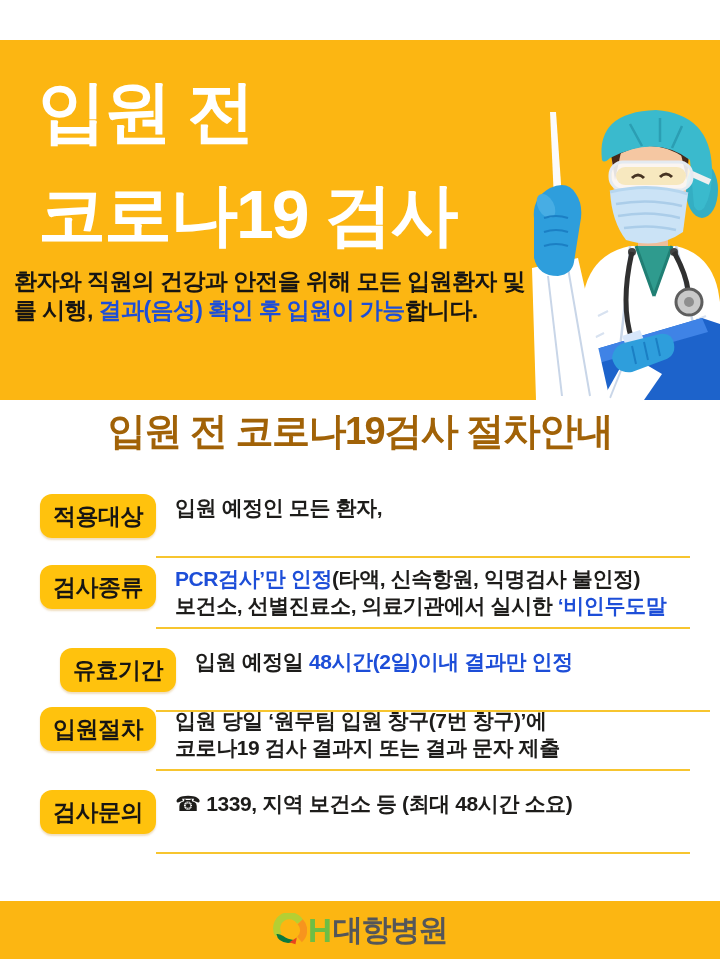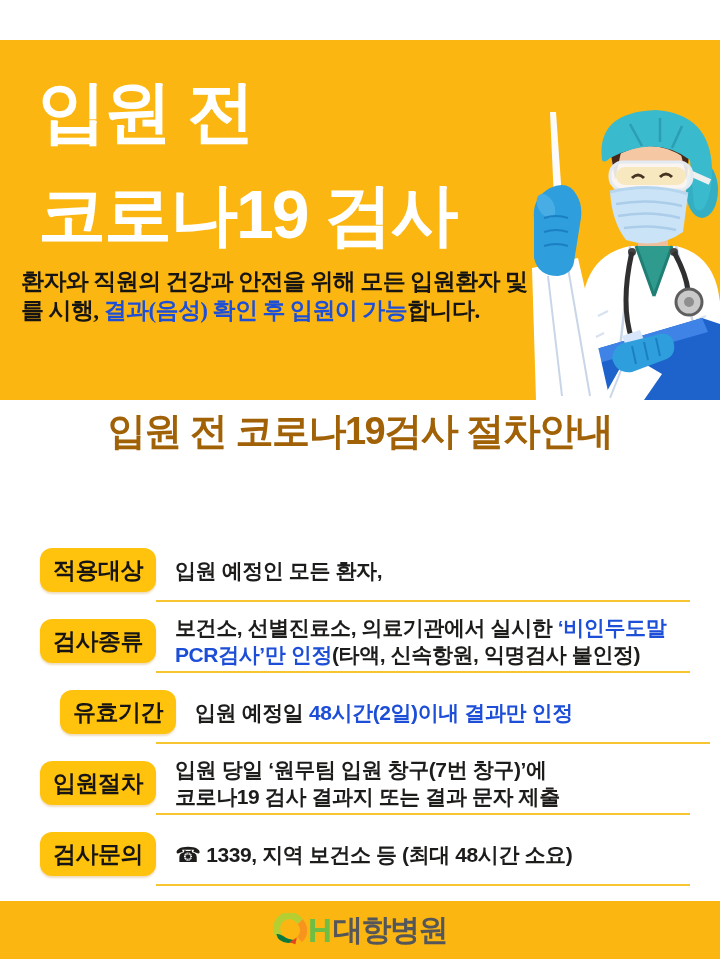--- a/index.html
+++ b/index.html
@@ -9,33 +9,33 @@
     font-family:"Liberation Sans","DejaVu Sans",sans-serif;
   }
   
   .header{position:absolute;left:0;top:0;width:720px;height:360px;background:#FCB612;margin-top:40px;}
   .title{
     position:absolute;left:38px;top:20px;
     font-size:68px;line-height:103px;font-weight:900;color:#ffffff;
     letter-spacing:-2px;white-space:nowrap;
   }
   .desc{
-    position:absolute;left:21px;top:227px;width:530px;
+    position:absolute;left:14px;top:227px;width:530px;
     font-size:23px;line-height:29px;font-weight:700;color:#171513;
-    letter-spacing:-0.6px;white-space:nowrap;font-family:Liberation Serif, serif;
+    letter-spacing:-0.6px;white-space:nowrap;
   }
   .desc .red,.rtext .red{color:#1d4ed8;}
   .illu{position:absolute;right:0;top:66px;width:210px;height:294px;}
   
   .section-title{
     position:absolute;left:0;top:406px;width:720px;text-align:center;
     font-size:38px;font-weight:900;color:#a16207;letter-spacing:-1.5px;
   }
   .rows{position:absolute;left:40px;top:494px;width:650px;height:350px;}
-  .row{position:absolute;left:0;width:650px;height:64px;display:flex;align-items:center;margin-top:44px;}
+  .row{position:absolute;left:0;width:650px;height:64px;display:flex;}
   .badge{
     flex:none;width:116px;height:44px;background:#FFC20D;border-radius:12px;
     display:flex;align-items:center;justify-content:center;
     font-size:23px;font-weight:900;color:#171513;letter-spacing:-0.5px;
     box-shadow:0 2px 2px rgba(190,125,0,0.25);
   }
   .rtext{
     margin-left:19px;font-size:21px;line-height:27px;font-weight:700;
     color:#1d1c1a;letter-spacing:-0.4px;white-space:nowrap;
   }
@@ -134,41 +134,41 @@
       <div class="row" style="top: 0px;">
         <div class="badge">적용대상</div>
         <div class="rtext">
           <div><span>입원 예정인 모든 환자,</span></div>
         </div>
         <div class="underline"></div>
       </div>
       <div class="row" style="top: 71px;">
         <div class="badge">검사종류</div>
         <div class="rtext">
+          <div><span class="red">PCR검사’만 인정</span><span>(타액, 신속항원, 익명검사 불인정)</span></div>
           <div><span>보건소, 선별진료소, 의료기관에서 실시한 </span><span class="red">‘비인두도말</span></div>
-          <div><span class="red">PCR검사’만 인정</span><span>(타액, 신속항원, 익명검사 불인정)</span></div>
         </div>
         <div class="underline"></div>
       </div>
-      <div class="row" style="top: 142px; padding-left: 20px;">
+      <div class="row" style="top: 154px; padding-left: 20px;">
         <div class="badge">유효기간</div>
         <div class="rtext">
           <div><span>입원 예정일 </span><span class="red">48시간(2일)이내 결과만 인정</span></div>
         </div>
         <div class="underline"></div>
       </div>
       <div class="row" style="top: 213px;">
         <div class="badge">입원절차</div>
         <div class="rtext">
           <div><span>입원 당일 ‘원무팀 입원 창구(7번 창구)’에</span></div>
           <div><span>코로나19 검사 결과지 또는 결과 문자 제출</span></div>
         </div>
         <div class="underline"></div>
       </div>
-      <div class="row" style="top: 284px;">
+      <div class="row" style="top: 296px;">
         <div class="badge">검사문의</div>
         <div class="rtext">
           <div><span>☎ 1339, 지역 보건소 등 (최대 48시간 소요)</span></div>
         </div>
         <div class="underline"></div>
       </div>
     </div>
 
   <div class="footer">
     <div class="logo">

